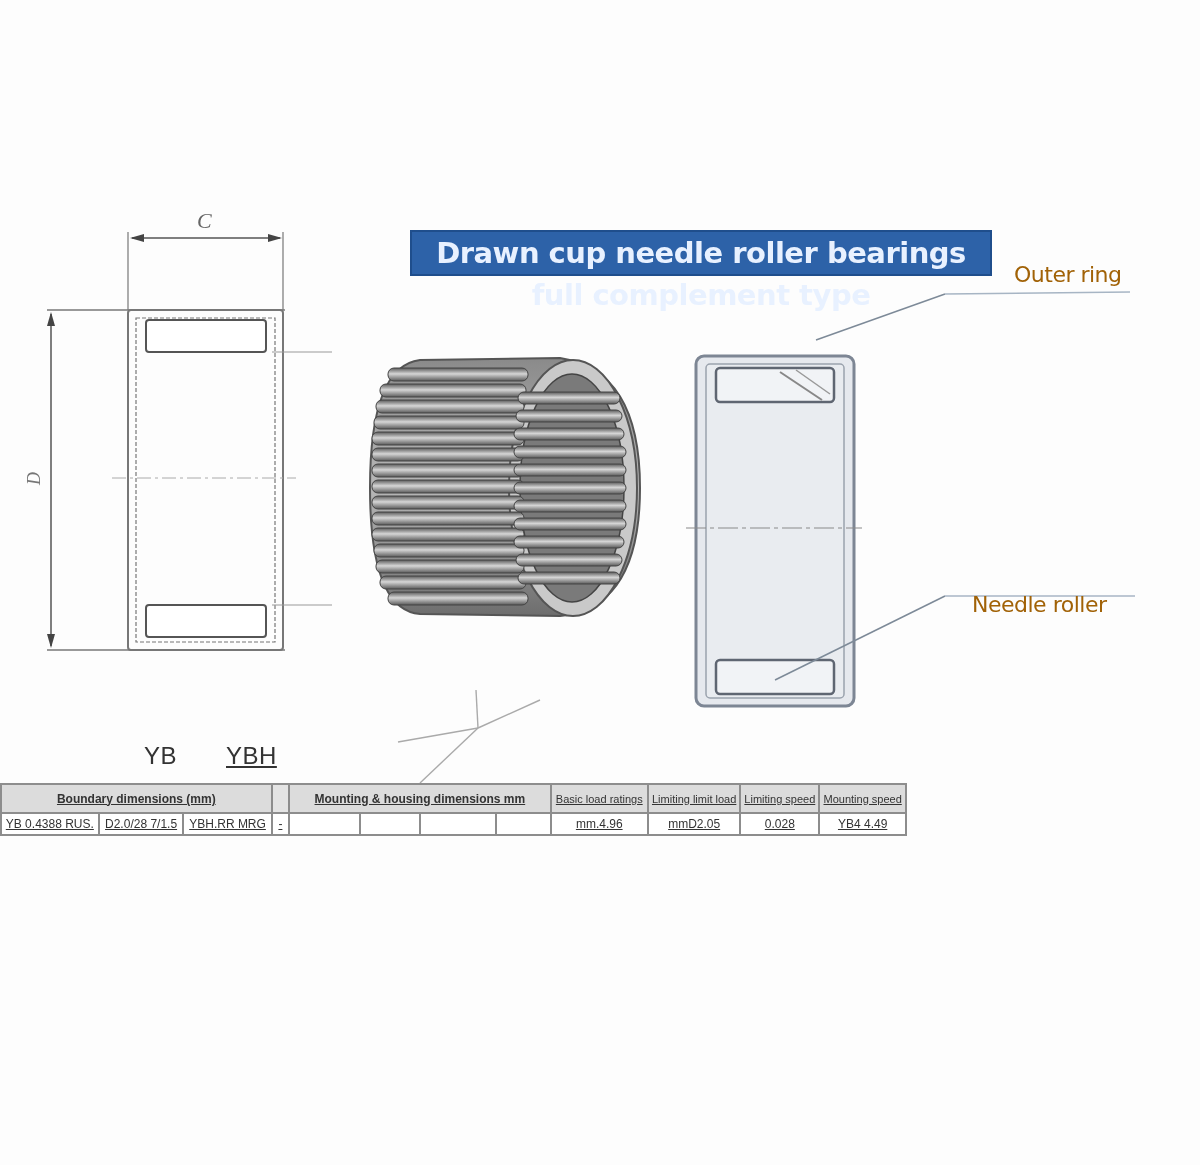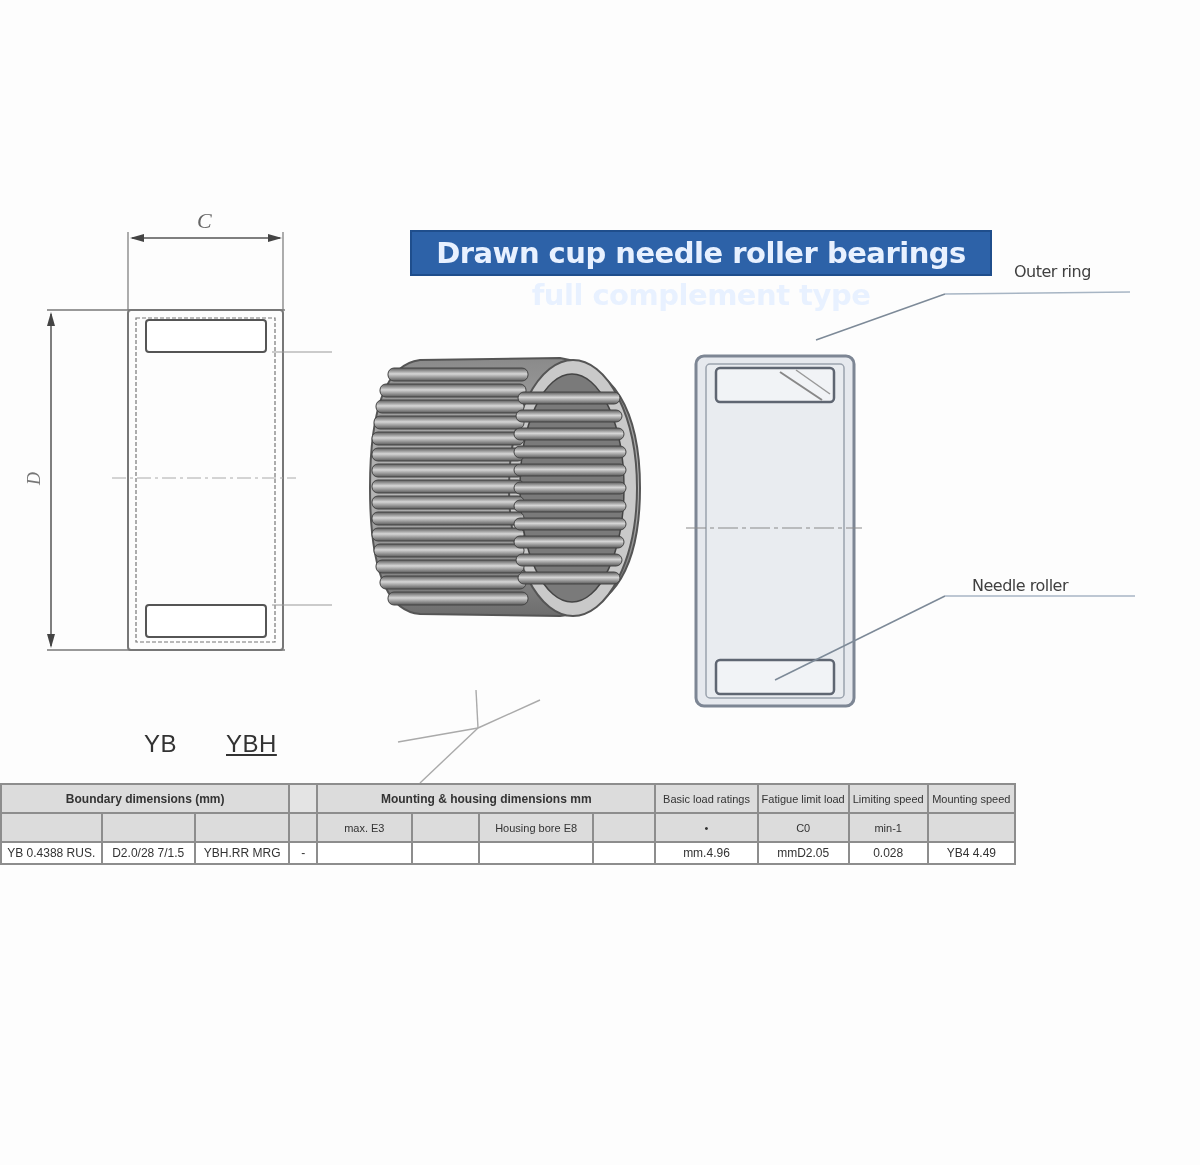--- a/index.html
+++ b/index.html
@@ -1,21 +1,21 @@
 <!DOCTYPE html>
 <html><head>
 <meta charset="utf-8">
 <style>
   html, body { margin:0; padding:0; }
   body { width:1200px; height:1165px; background:#fdfdfd; position:relative; overflow:hidden; font-family:"Liberation Sans", sans-serif; color:#333; }
   .abs { position:absolute; }
   .title-banner { left:410px; top:230px; width:582px; height:46px; background:#2d62a8; border:2px solid #1f4e8c; box-sizing:border-box; color:#e8f1ff; font-weight:bold; font-size:29px; line-height:42px; text-align:center; letter-spacing:-0.5px; font-family:"DejaVu Sans", sans-serif; }
-  .callout { font-size:16px; color:#404040; font-family:"DejaVu Sans", sans-serif; letter-spacing:-0.5px; }
-  .series { font-size:24px; color:#333; letter-spacing:0.5px; }
-  table.spec { position:absolute; left:0; top:783px; width:1016px; border-collapse:collapse; font-size:11px; color:#333; }
+  .callout { font-size:22px; color:#a16207; font-family:"DejaVu Sans", sans-serif; letter-spacing:-0.5px; }
+  .series { font-size:24px; color:#333; letter-spacing:0.5px;margin-top:12px; }
+  table.spec { position:absolute; left:0; top:783px; width:907px; border-collapse:collapse; font-size:11px; color:#333;text-decoration:underline; }
   table.spec td { border:2px solid #8d8d8d; height:27px; text-align:center; padding:0 3px; background:#dcdcdc; white-space:nowrap; overflow:hidden; }
   table.spec tr.last td { background:#fff; height:20px; font-size:12px; }
   table.spec td.hdr { font-weight:bold; font-size:12px; }
   table.spec td.blank { background:#e4e4e4; }
   svg { position:absolute; left:0; top:0; }
 </style>
 </head>
 <body>
 
 <svg width="1200" height="1165" viewBox="0 0 1200 1165">
@@ -120,21 +120,21 @@
     <line x1="478" y1="728" x2="540" y2="700"></line>
   </g>
 </svg>
 
 <div class="abs" style="left:197px; top:208px; font-family:'Liberation Serif', serif; font-style:italic; font-size:22px; color:#666;">C</div>
 <div class="abs" style="left:28px; top:468px; font-family:'Liberation Serif', serif; font-style:italic; font-size:18px; color:#777; transform:rotate(-90deg);">D</div>
 
 <div class="abs title-banner">Drawn cup needle roller bearings full complement type</div>
 
 <div class="abs callout" style="left:1014px; top:262px;">Outer ring</div>
-<div class="abs callout" style="left:972px; top:576px;">Needle roller</div>
+<div class="abs callout" style="left:972px; top:592px;">Needle roller</div>
 
 <div class="abs series" style="left:144px; top:730px;">YB</div>
 <div class="abs series" style="left:226px; top:730px;text-decoration:underline;">YBH</div>
 
 <table class="spec">
   <colgroup>
     <col style="width:104px">
       <col style="width:104px">
       <col style="width:102px">
       <col style="width:40px">
@@ -146,37 +146,23 @@
       <col style="width:86px">
       <col style="width:74px">
       <col style="width:88px">
   </colgroup>
   <tbody>
       <tr>
     <td class="hdr" colspan="3">Boundary dimensions (mm)</td>
     <td class="blank"></td>
     <td class="hdr" colspan="4">Mounting &amp; housing dimensions mm</td>
     <td>Basic load ratings</td>
-    <td>Fatigue limit load</td>
+    <td>Limiting limit load</td>
     <td>Limiting speed</td>
     <td>Mounting speed</td>
-  </tr>
-  <tr>
-    <td></td>
-    <td></td>
-    <td></td>
-    <td></td>
-    <td>max. E3</td>
-    <td></td>
-    <td>Housing bore E8</td>
-    <td></td>
-    <td>•</td>
-    <td>C0</td>
-    <td>min-1</td>
-    <td></td>
   </tr>
   <tr class="last">
     <td>YB 0.4388 RUS.</td>
     <td>D2.0/28  7/1.5</td>
     <td>YBH.RR  MRG</td>
     <td>-</td>
     <td></td>
     <td></td>
     <td></td>
     <td></td>

